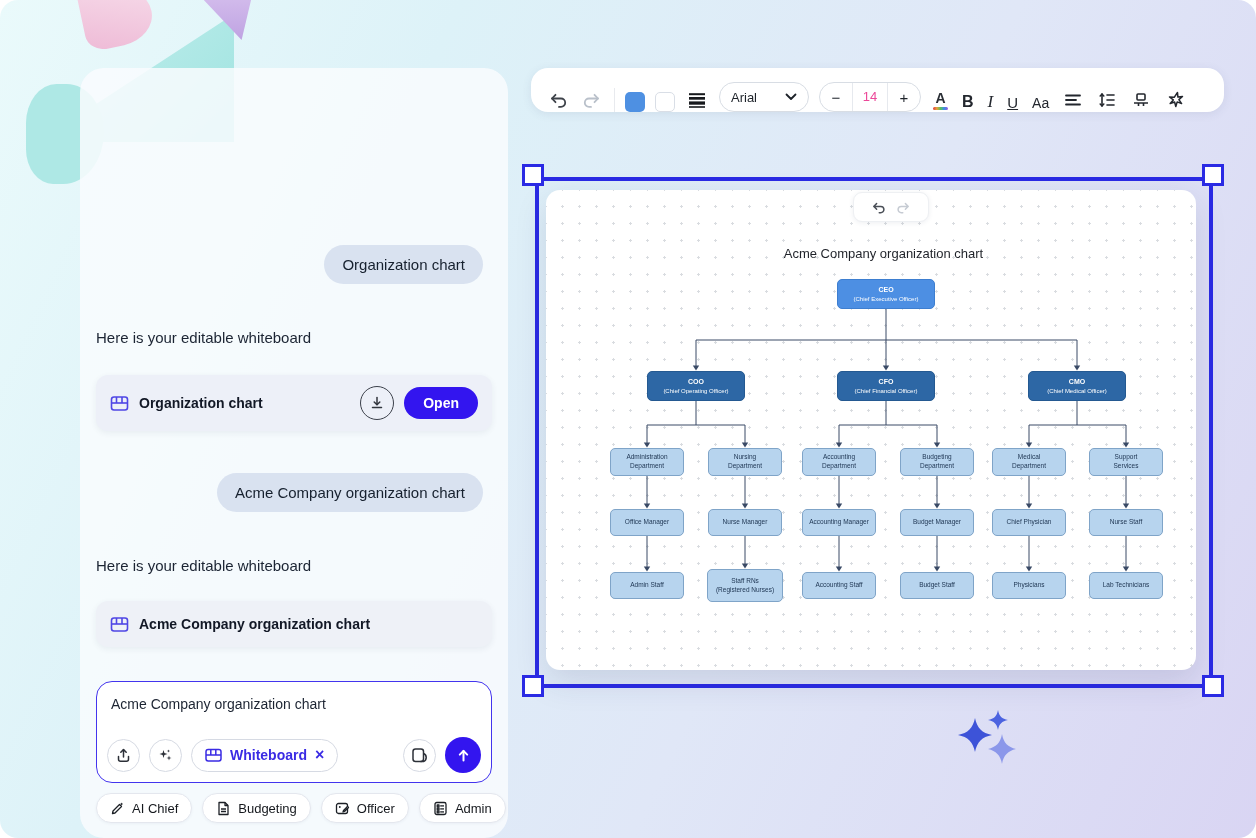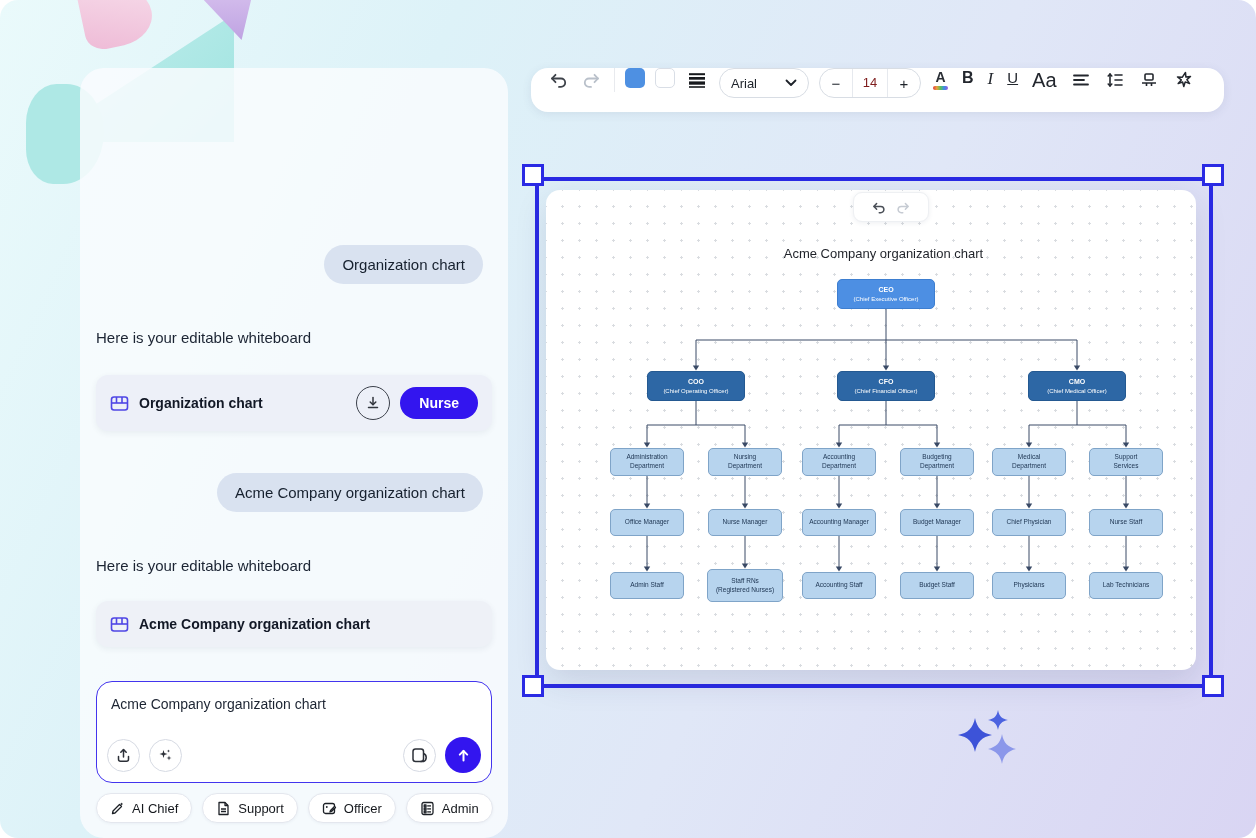--- a/index.html
+++ b/index.html
@@ -100,42 +100,42 @@
   .chip {
     height:30px; background:#fff; border:1px solid #e4e7ee; border-radius:15px;
     display:flex; align-items:center; gap:7px; padding:0 13px; cursor:pointer;
     font-size:13px; color:#15181d; box-shadow:0 1px 3px rgba(40,50,90,0.05); white-space:nowrap;
   }
 
   
   .toolbar {
     position:absolute; z-index:2; left:531px; top:68px; width:693px; height:44px;
     background:#fff; border-radius:17px; box-shadow:0 2px 10px rgba(70,80,120,0.10);
-    display:flex; align-items:flex-start; gap:10px; padding:0 15px;
+    display:flex; align-items:flex-end; gap:10px; padding:0 15px;
   }
   .tb-btn { display:flex; align-items:center; justify-content:center; cursor:pointer; flex:0 0 auto; background:none; border:none; padding:2px; }
   .tb-divider { width:1px; height:24px; background:#e8eaee; flex:0 0 auto; }
   .swatch-fill { width:20px; height:20px; border-radius:5px; background:#4e90e2; cursor:pointer; }
   .swatch-stroke { width:20px; height:20px; border-radius:5px; background:#fff; border:1.6px solid #d9dee6; cursor:pointer; }
   .font-select {
     width:90px; height:30px; border:1.4px solid #d8dde4; border-radius:16px;
     display:flex; align-items:center; justify-content:space-between; padding:0 11px; cursor:pointer;
   }
   .font-select .fs-label { font-size:13px; color:#1d2229; }
   .size-stepper {
     height:30px; border:1.4px solid #d8dde4; border-radius:16px;
     display:flex; align-items:center; cursor:default; overflow:hidden;
   }
   .size-stepper .st-btn { width:32px; text-align:center; font-size:15px; color:#1d2229; cursor:pointer; }
-  .size-stepper .st-val { width:36px; text-align:center; font-size:13px; color:#7f1d1d; border-left:1px solid #e6e9ee; border-right:1px solid #e6e9ee; line-height:28px; }
+  .size-stepper .st-val { width:36px; text-align:center; font-size:13px; color:#ec4899; border-left:1px solid #e6e9ee; border-right:1px solid #e6e9ee; line-height:28px; }
   .glyph { font-size:15px; color:#23272e; line-height:1; }
   .g-bold { font-weight:700; font-size:16px; }
   .g-italic { font-family:"Liberation Serif",serif; font-style:italic; font-size:17px; }
   .g-underline { text-decoration:underline; font-size:15px; }
-  .g-case { font-size:20px; }
+  .g-case { font-size:14px; }
   .font-color-icon { display:flex; flex-direction:column; align-items:center; gap:2px; cursor:pointer; }
   .font-color-icon .fc-a { font-size:14px; font-weight:600; color:#2a2e35; line-height:1; }
   .font-color-icon .fc-bar { width:15px; height:3.5px; border-radius:2px;
     background:linear-gradient(90deg,#e0383e,#e8a13c,#58c15c,#3e8ee8,#9b59e0); }
 
   
   .sel-frame {
     position:absolute; z-index:1; left:535px; top:177px; width:678px; height:511px;
     border:4px solid #2a2ae4; cursor:move;
   }
@@ -201,21 +201,21 @@
         </svg>
       </span>
       <span class="card-title">Organization chart</span>
       <button class="dl-btn">
         <svg width="16" height="16" viewBox="0 0 16 16" fill="none" stroke="#31353d" stroke-width="1.5" stroke-linecap="round" stroke-linejoin="round">
           <path d="M8 2.5 V9.5"></path>
             <path d="M5.2 7 L8 9.8 L10.8 7"></path>
             <path d="M3.5 12.5 H12.5"></path>
         </svg>
       </button>
-      <button class="open-btn">Nurse</button>
+      <button class="open-btn">Open</button>
     </div>
 
     <div class="bubble bubble-2">Acme Company organization chart</div>
 
     <div class="assist-text assist-2">Here is your editable whiteboard</div>
 
     <div class="file-card card-2">
       <span class="wb-icon">
         <svg width="19" height="19" viewBox="0 0 19 19" fill="none" stroke="#4f46e5" stroke-width="1.6">
           <rect x="1.5" y="3" width="16" height="13" rx="2.5"></rect>
@@ -237,20 +237,30 @@
             <path d="M3.5 9.5 v2.8 a2 2 0 0 0 2 2 h6 a2 2 0 0 0 2 -2 v-2.8"></path>
           </svg>
         </div>
         <div class="icon-circle">
           <svg width="17" height="17" viewBox="0 0 17 17" fill="#2c3038">
             <path d="M6.5 3 L7.4 6.1 L10.5 7 L7.4 7.9 L6.5 11 L5.6 7.9 L2.5 7 L5.6 6.1 Z"></path>
             <path d="M12 8.5 L12.6 10.4 L14.5 11 L12.6 11.6 L12 13.5 L11.4 11.6 L9.5 11 L11.4 10.4 Z"></path>
             <path d="M11.5 2.5 L11.9 3.6 L13 4 L11.9 4.4 L11.5 5.5 L11.1 4.4 L10 4 L11.1 3.6 Z"></path>
           </svg>
         </div>
+        <div class="attach-chip">
+          <svg width="17" height="15" viewBox="0 0 17 15" fill="none" stroke="#3a2be4" stroke-width="1.5">
+            <rect x="1" y="1.5" width="15" height="11.5" rx="2.2"></rect>
+            <line x1="1" y1="7" x2="16" y2="7"></line>
+            <line x1="5.8" y1="1.5" x2="5.8" y2="7"></line>
+              <line x1="10.8" y1="1.5" x2="10.8" y2="7"></line>
+          </svg>
+          <span class="chip-label">Whiteboard</span>
+          <span class="chip-close">×</span>
+        </div>
         <div class="composer-spacer"></div>
         <div class="icon-circle">
           <svg width="17" height="17" viewBox="0 0 17 17" fill="none" stroke="#2c3038" stroke-width="1.5" stroke-linejoin="round">
             <rect x="2" y="2" width="10.5" height="12.5" rx="2.5"></rect>
             <path d="M12.5 6.5 a4.3 4.3 0 0 1 0 8.0 h-3"></path>
           </svg>
         </div>
         <button class="send-btn">
           <svg width="17" height="17" viewBox="0 0 17 17" fill="none" stroke="#ffffff" stroke-width="2" stroke-linecap="round" stroke-linejoin="round">
             <path d="M8.5 13.5 V4"></path>
@@ -268,21 +278,21 @@
         </svg>
         <span>AI Chief</span>
       </div>
       <div class="chip">
         <svg width="15" height="15" viewBox="0 0 15 15" fill="none" stroke="#1c2026" stroke-width="1.3" stroke-linejoin="round">
           <path d="M3 1.5 h6 l3 3 v9 H3 Z"></path>
             <path d="M9 1.5 v3 h3"></path>
           <line x1="5" y1="8" x2="10" y2="8"></line>
             <line x1="5" y1="10.5" x2="10" y2="10.5"></line>
         </svg>
-        <span>Support</span>
+        <span>Budgeting</span>
       </div>
       <div class="chip">
         <svg width="15" height="15" viewBox="0 0 15 15" fill="none" stroke="#1c2026" stroke-width="1.3" stroke-linejoin="round">
           <rect x="1.5" y="2.5" width="11" height="10" rx="2"></rect>
           <path d="M8.5 9.5 L12.5 5.5 L13.5 6.5 L9.5 10.5 L8 11 Z" fill="#fff"></path>
           <circle cx="4.8" cy="6" r="0.9" fill="#1c2026" stroke="none"></circle>
         </svg>
         <span>Officer</span>
       </div>
       <div class="chip">

